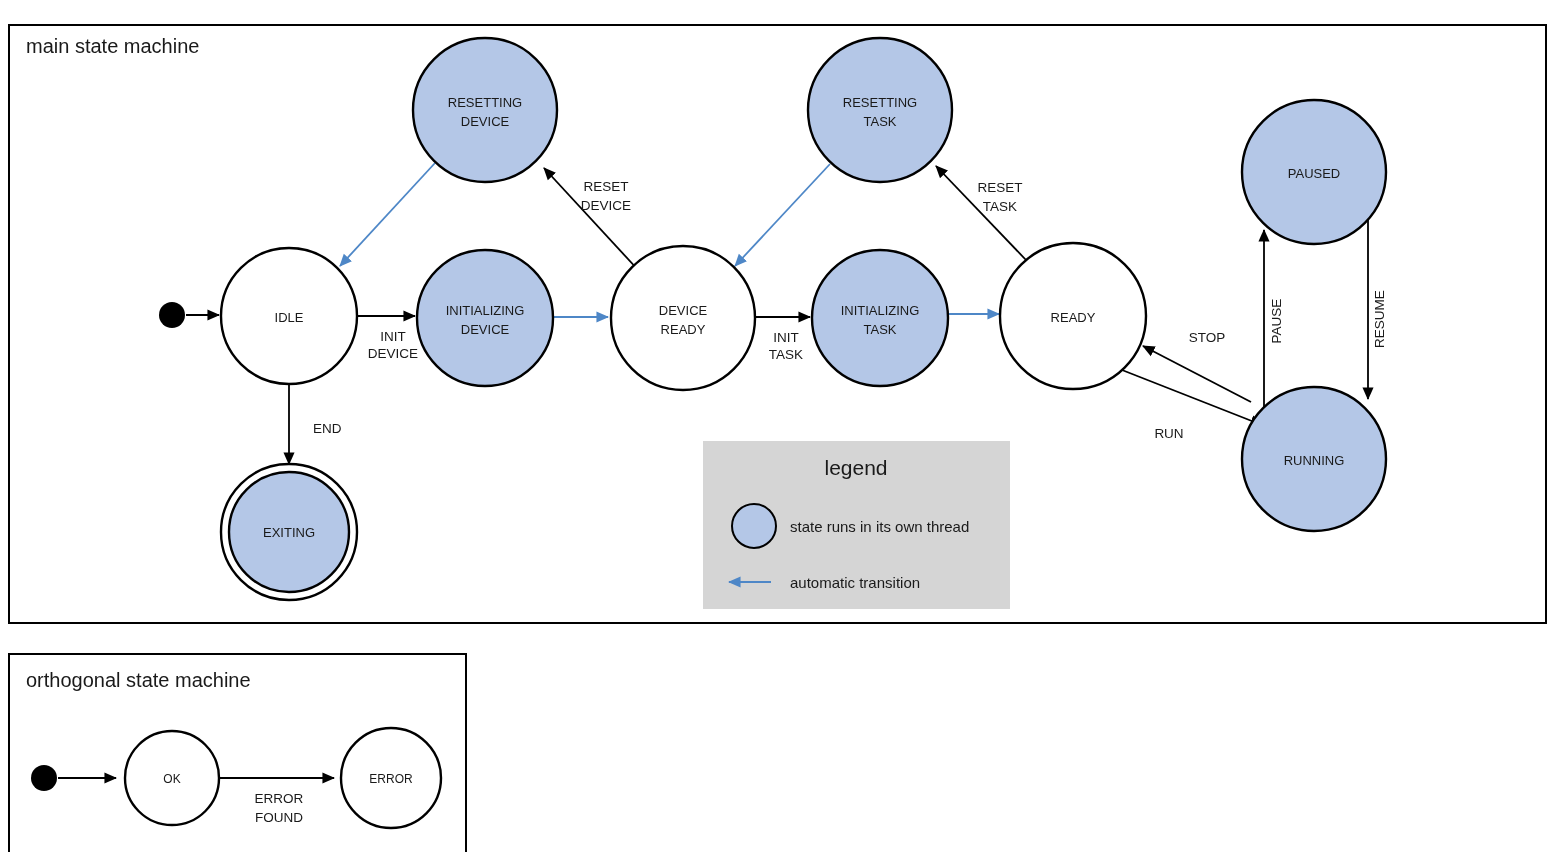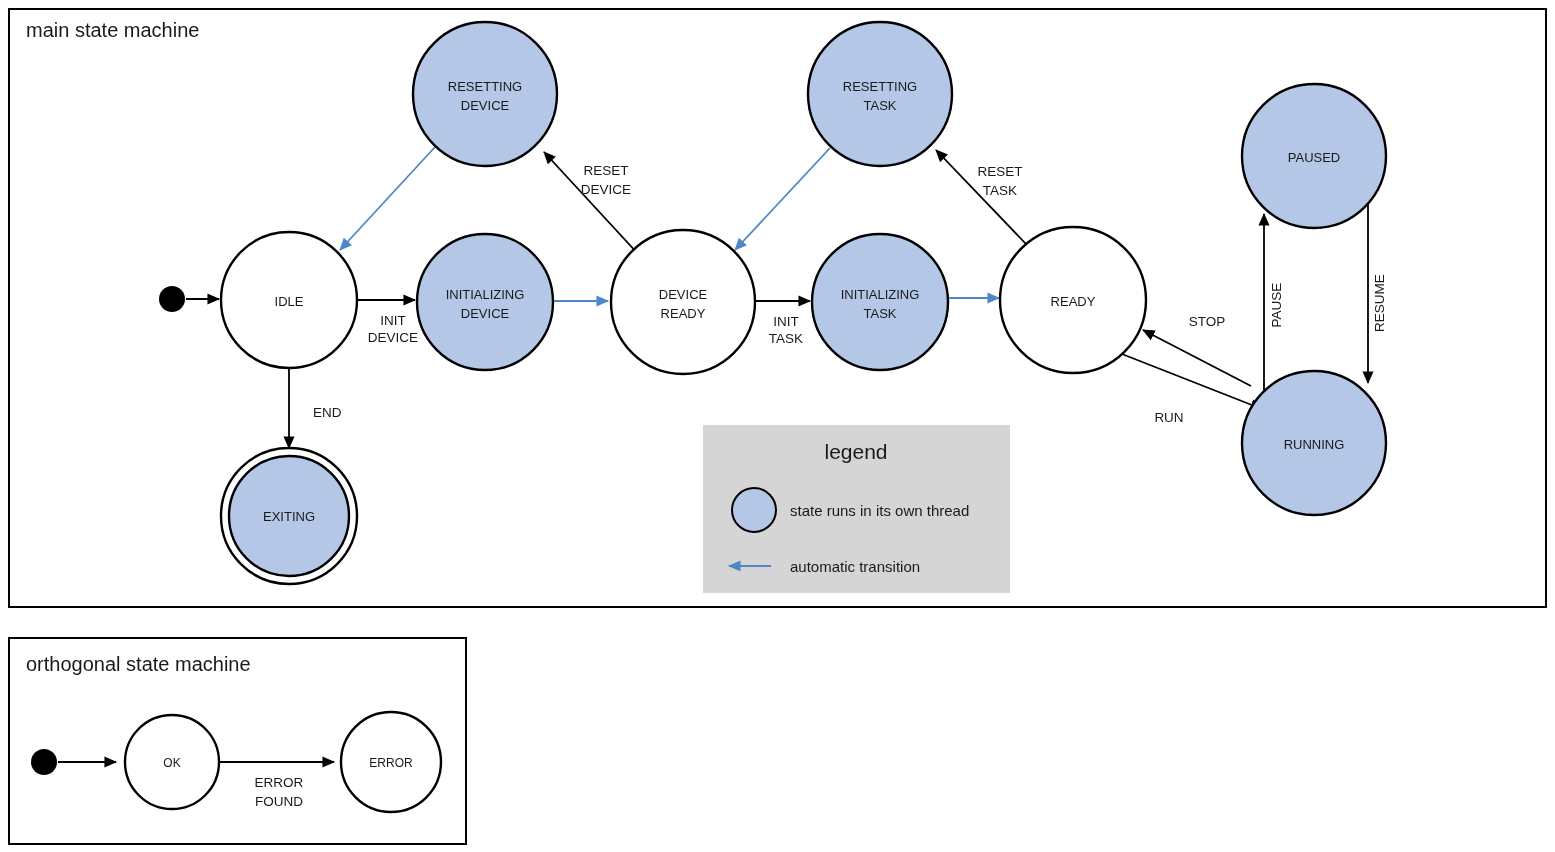--- a/index.html
+++ b/index.html
@@ -5,21 +5,21 @@
   html, body {
     margin: 0; padding: 0;
     background: #ffffff;
   }
   body {
     width: 1555px; height: 852px;
     font-family: "Liberation Sans", sans-serif;
     overflow: hidden;
     position: relative;
   }
-  #root { position: absolute; left: 0; top: 0; width: 1555px; height: 724px; }
+  #root { position: absolute; left: 0; top: 16px; width: 1555px; height: 724px; }
   svg#diagram { position: absolute; left: 0; top: 0; width: 1555px; height: 852px; display: block; }
   .frame-rect { fill: #ffffff; stroke: #000000; stroke-width: 2; }
   .frame-title { font-family: "Liberation Sans", sans-serif; font-size: 20px; fill: #1a1a1a; }
   .node-circle { stroke: #000000; stroke-width: 2.4; }
   .node-circle.plain { fill: #ffffff; }
   .node-circle.thread { fill: #b4c7e7; }
   .final-outer { fill: #ffffff; stroke: #000000; stroke-width: 2.4; }
   .node-label { font-family: "Liberation Sans", sans-serif; font-size: 13px; fill: #1a1a1a; text-anchor: middle; }
   .node-label.small { font-size: 12px; }
   .edge { stroke: #000000; stroke-width: 1.8; fill: none; }

